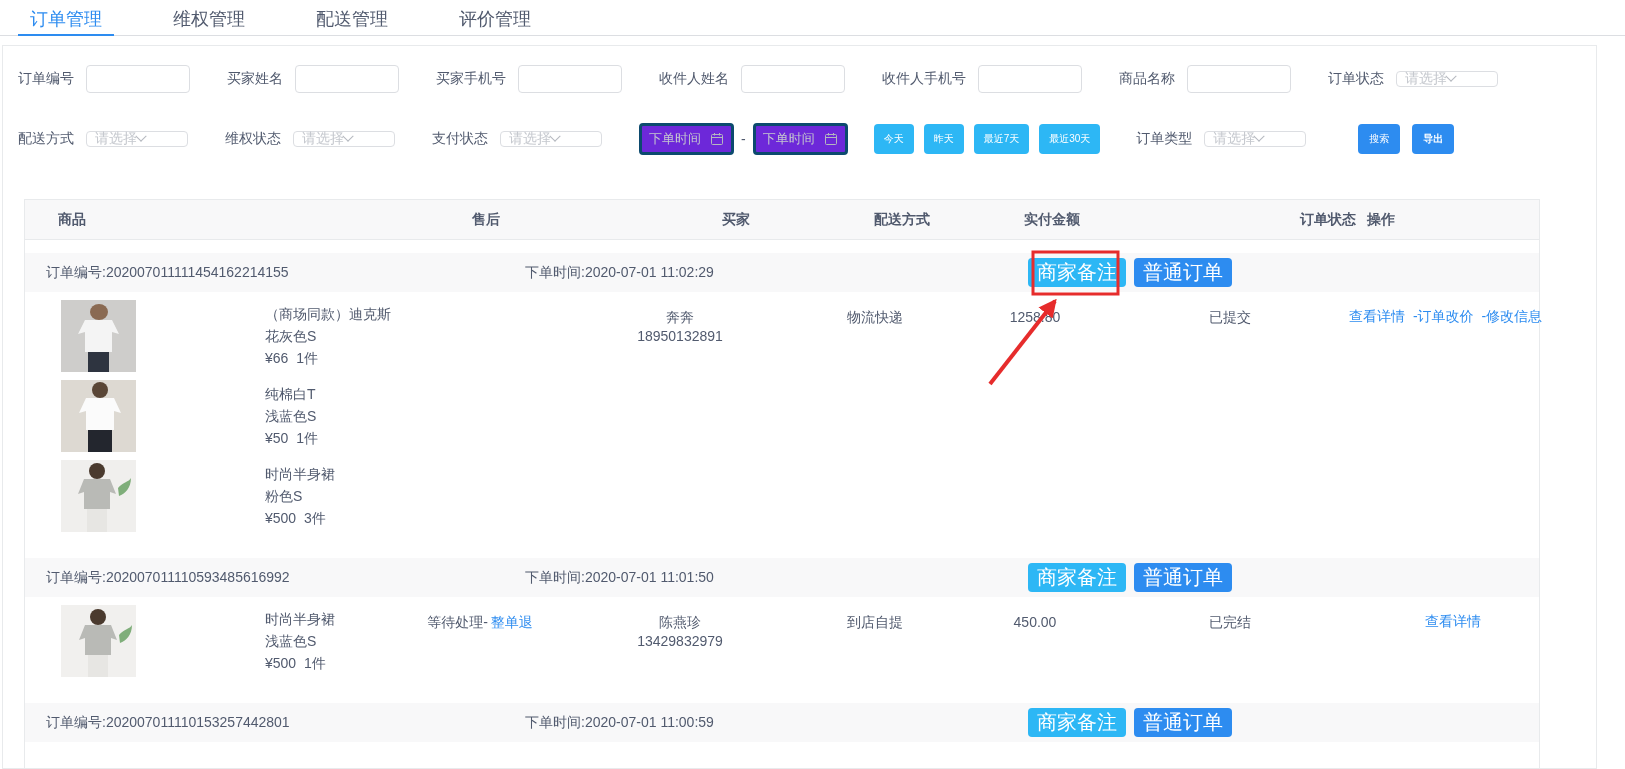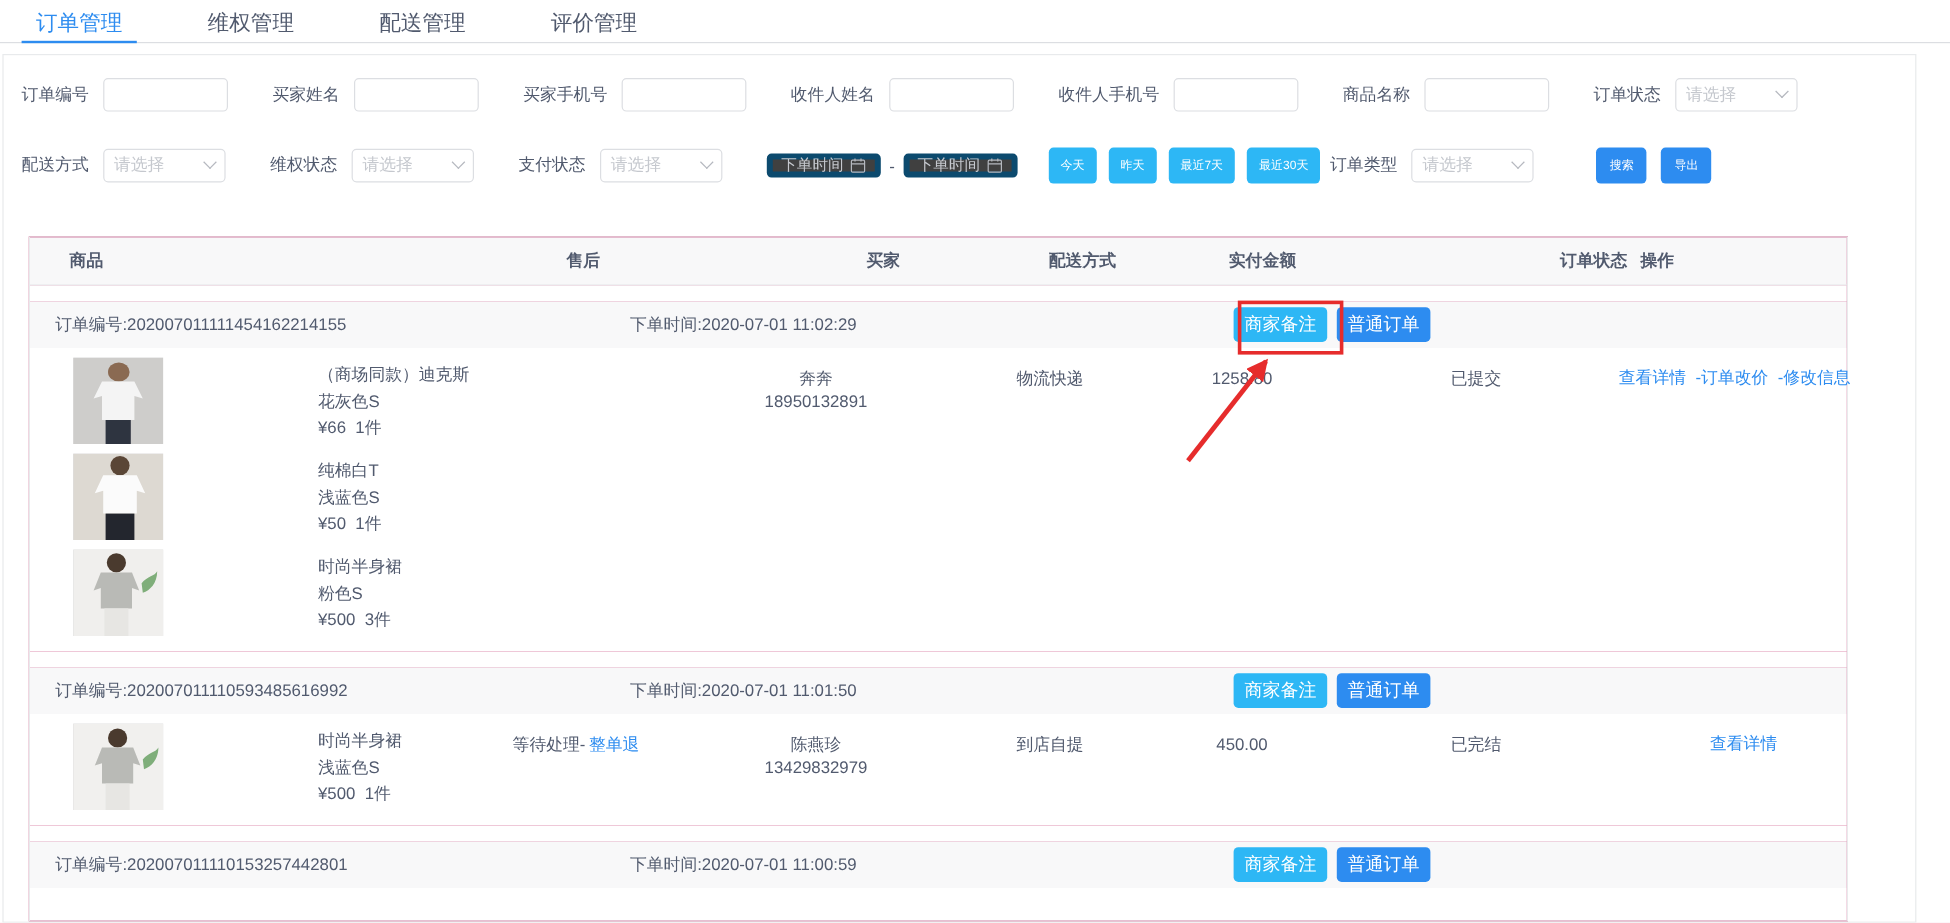--- a/index.html
+++ b/index.html
@@ -15,45 +15,45 @@
   
   .card { position:absolute; left:2px; top:45px; width:1595px; height:724px; border:1px solid #e8eaec; background:#fff; overflow:hidden; }
 
   
   .frow { display:flex; align-items:center; margin-left:15px; }
   .frow1 { margin-top:19px; }
   .frow2 { margin-top:30px; }
   .fitem { display:flex; align-items:center; margin-right:37px; }
   .flabel { margin-right:12px; white-space:nowrap; }
   .finput { width:104px; height:28px; border:1px solid #dcdee2; border-radius:4px; outline:none; padding:0 7px; font-size:14px; color:#515a6e; }
-  .fselect { width:102px; height:28px; border:1px solid #dcdee2; border-radius:4px; display:flex; align-items:center; justify-content:space-between; padding:0 8px; cursor:pointer; background:#fff; }
+  .fselect { width:102px; height:16px; border:1px solid #dcdee2; border-radius:4px; display:flex; align-items:center; padding:0 8px; cursor:pointer; background:#fff; }
   .fselect .ph { color:#c5c8ce; }
   .chev { width:8px; height:8px; border-right:1px solid #b5b8bf; border-bottom:1px solid #b5b8bf; transform:rotate(45deg) translate(-2px,-2px); }
-  .fdate { width:95px; height:20px; border:5px solid #0c4a6e; border-radius:4px; display:flex; align-items:center; justify-content:space-between; padding:0 7px; background:#404040; cursor:pointer; }
+  .fdate { width:95px; height:32px; border:3px solid #0c4a6e; border-radius:4px; display:flex; align-items:center; justify-content:space-between; padding:0 7px; background:#6d28d9; cursor:pointer; }
   .fdate .ph { color:#c5c8ce; font-size:13px; }
   .dash { margin:0 7px; color:#515a6e; }
   .btn { border:none; border-radius:4px; color:#fff; font-size:10px; height:30px; padding:0 10px; cursor:pointer; font-family:inherit; }
   .btn-sky { background:#2db7f5; margin-left:10px; }
   .btn-blue { background:#2d8cf0; }
   .qgroup { display:flex; margin-left:16px; }
   .srch { margin-left:26px; display:flex; }
   .srch .btn { margin-left:0; margin-right:12px; padding:0 11px; }
 
   
   .tbl { width:1516px; margin:44px 0 0 21px; border:1px solid #e8eaec; background:#be185d; }
   .thead { display:grid; grid-template-columns:335px 140px 250px 180px 150px 276px 1fr; height:40px; align-items:center; background:#f8f8f9; border-bottom:1px solid #e8eaec; font-weight:bold; color:#515a6e; }
   .th { text-align:right; }
   .th.first { text-align:left; padding-left:33px; }
   .th.last { text-align:left; padding-left:11px; }
 
   .ogap { height:13px; background:#fff; }
   .ohead { display:grid; grid-template-columns:500px 480px 1fr; height:39px; align-items:center; background:#f8f8f9; }
   .ohead .ono { padding-left:21px; }
   .obadges { padding-left:23px; display:flex; align-items:center; }
-  .badge { border:none; border-radius:4px; color:#fff; font-size:15px; height:29px; padding:0 9px; cursor:pointer; font-family:inherit; }
+  .badge { border:none; border-radius:4px; color:#fff; font-size:20px; height:29px; padding:0 9px; cursor:pointer; font-family:inherit; }
   .badge.sky { background:#2db7f5; margin-right:8px; }
   .badge.blue { background:#2d8cf0; }
 
   .obody { display:grid; grid-template-columns:370px 170px 230px 160px 160px 230px 1fr; background:#fff; }
   .prods { padding:8px 0 13px 36px; }
   .prod { display:flex; margin-bottom:8px; }
   .prod:last-child { margin-bottom:0; }
   .pimg { width:75px; height:72px; flex:none; overflow:hidden; background:#d9d9d9; }
   .pinfo { margin-left:129px; padding-top:3px; line-height:22px; }
   .cell { padding-top:16px; text-align:center; line-height:19px; }
@@ -154,30 +154,30 @@
             <line x1="9.5" y1="1" x2="9.5" y2="3.5" stroke="#b5b8bf"></line>
           </svg>
       </div>
     </div>
     <div class="qgroup">
       <button class="btn btn-sky">今天</button>
       <button class="btn btn-sky">昨天</button>
       <button class="btn btn-sky">最近7天</button>
       <button class="btn btn-sky">最近30天</button>
     </div>
-    <div class="fitem" style="margin-left:8px; margin-right:0;">
+    <div class="fitem" style="margin-left:36px; margin-right:0;">
       <span class="flabel">订单类型</span>
       <div class="fselect">
         <span class="ph">请选择</span>
         <span class="chev"></span>
       </div>
     </div>
     <div class="srch">
       <button class="btn btn-blue" style="margin-left:26px;margin-right:0;">搜索</button>
-      <button class="btn btn-blue" style="margin-left:12px;">导出</button>
+      <button class="btn btn-blue" style="margin-left:12px;font-weight:bold;">导出</button>
     </div>
   </div>
 
   <div class="tbl">
     <div class="thead">
       <div class="th first">商品</div>
       <div class="th">售后</div>
       <div class="th">买家</div>
       <div class="th">配送方式</div>
       <div class="th">实付金额</div>

